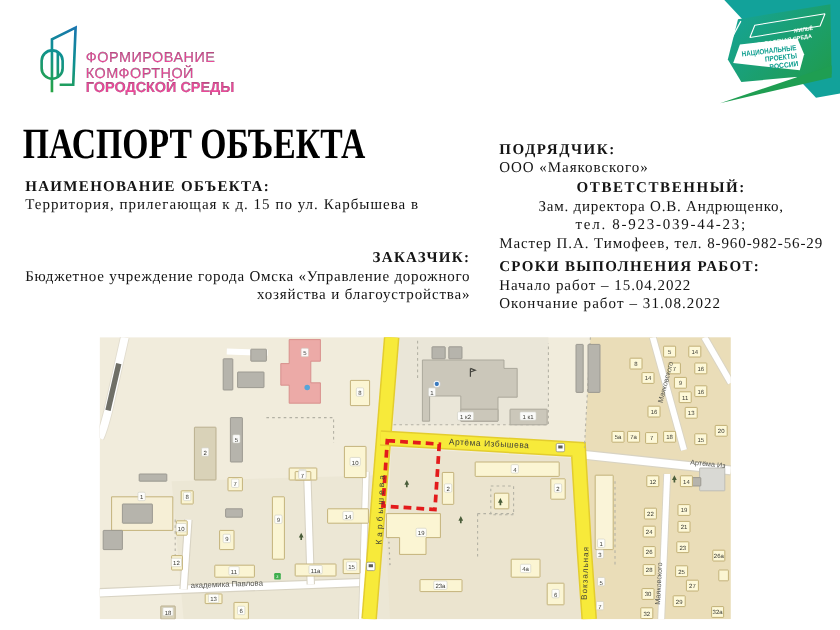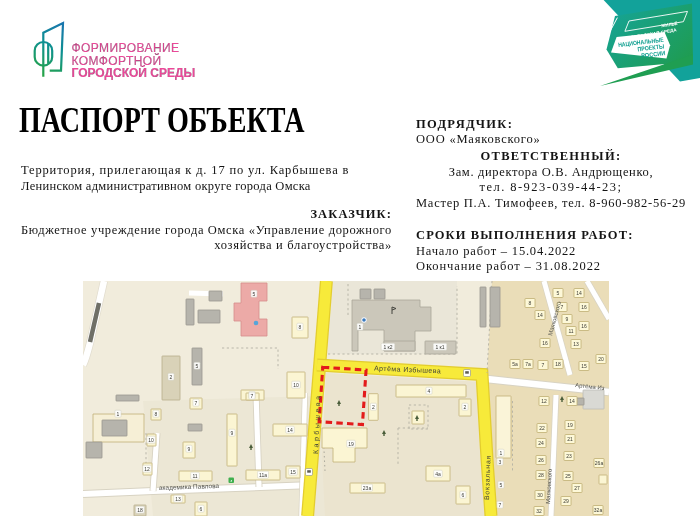--- a/index.html
+++ b/index.html
@@ -58,44 +58,43 @@
 <g font-family="Liberation Sans,sans-serif" font-weight="bold" fill="#0f9f90">
 <text x="69.8" y="41.7" text-anchor="end" font-size="6.2" transform="rotate(-6.8 69.8 41.7)" textLength="45.7" lengthAdjust="spacingAndGlyphs">НАЦИОНАЛЬНЫЕ</text>
 <text x="70.3" y="48.3" text-anchor="end" font-size="6.2" transform="rotate(-6.8 70.3 48.3)" textLength="26.8" lengthAdjust="spacingAndGlyphs">ПРОЕКТЫ</text>
 <text x="71.5" y="55" text-anchor="end" font-size="6.2" transform="rotate(-6.8 71.5 55)" textLength="24.2" lengthAdjust="spacingAndGlyphs">РОССИИ</text>
 </g>
 </svg>
 
 <div class="abs" style="left:19px;top:99px;font-size:36px;font-weight:bold;color:#000;transform:scaleX(.78);transform-origin:0 0;white-space:nowrap;">ПАСПОРТ ОБЪЕКТА</div>
 
 <div class="abs lc" style="left:21px;top:147.5px;">
-<br>
-<span style="letter-spacing:.85px">Территория, прилегающая к д. 17 по ул. Карбышева в</span><br>
-<span style="letter-spacing:.28px">Ленинском административном округе города Омска</span>
+<span class="h">НАИМЕНОВАНИЕ ОБЪЕКТА:</span><br>
+<span style="letter-spacing:.85px">Территория, прилегающая к д. 15 по ул. Карбышева в</span><br>
 </div>
 
 <div class="abs lc" style="left:21px;top:207px;text-align:right;">
 <span class="h">ЗАКАЗЧИК:</span><br>
 <span style="letter-spacing:.65px">Бюджетное учреждение города Омска «Управление дорожного</span><br>
 <span style="letter-spacing:.7px">хозяйства и благоустройства»</span>
 </div>
 
 <div class="abs lc" style="left:416px;top:99.5px;margin-top:17px;">
 <span class="h" style="letter-spacing:1.3px">ПОДРЯДЧИК:</span><br>
 <span style="letter-spacing:.8px">ООО «Маяковского»</span>
 </div>
 
 <div class="abs lc" style="left:416px;top:149px;text-align:center;">
 <span class="h" style="letter-spacing:1.3px">ОТВЕТСТВЕННЫЙ:</span><br>
 <span style="letter-spacing:.65px">Зам. директора О.В. Андрющенко,</span><br>
 <span style="letter-spacing:1.45px">тел. 8-923-039-44-23;</span><br>
 <span style="letter-spacing:.75px">Мастер П.А. Тимофеев, тел. 8-960-982-56-29</span>
 </div>
 
-<div class="abs lc" style="left:416px;top:228px;">
+<div class="abs lc" style="left:416px;top:215px;">
 <span class="h">СРОКИ ВЫПОЛНЕНИЯ РАБОТ:</span><br>
 <span style="letter-spacing:.8px">Начало работ – 15.04.2022</span><br>
 <span style="letter-spacing:.9px">Окончание работ – 31.08.2022</span>
 </div>
 
 <svg class="abs" style="left:83px;top:281px" width="526" height="235" viewBox="0 0 526 235" font-family="Liberation Sans,sans-serif">
 
 <rect x="0" y="0" width="526" height="235" fill="#f1ecdc"></rect>
 
 <polygon points="245,0 374,0 374,73 245,73" fill="#eae6d8"></polygon>

